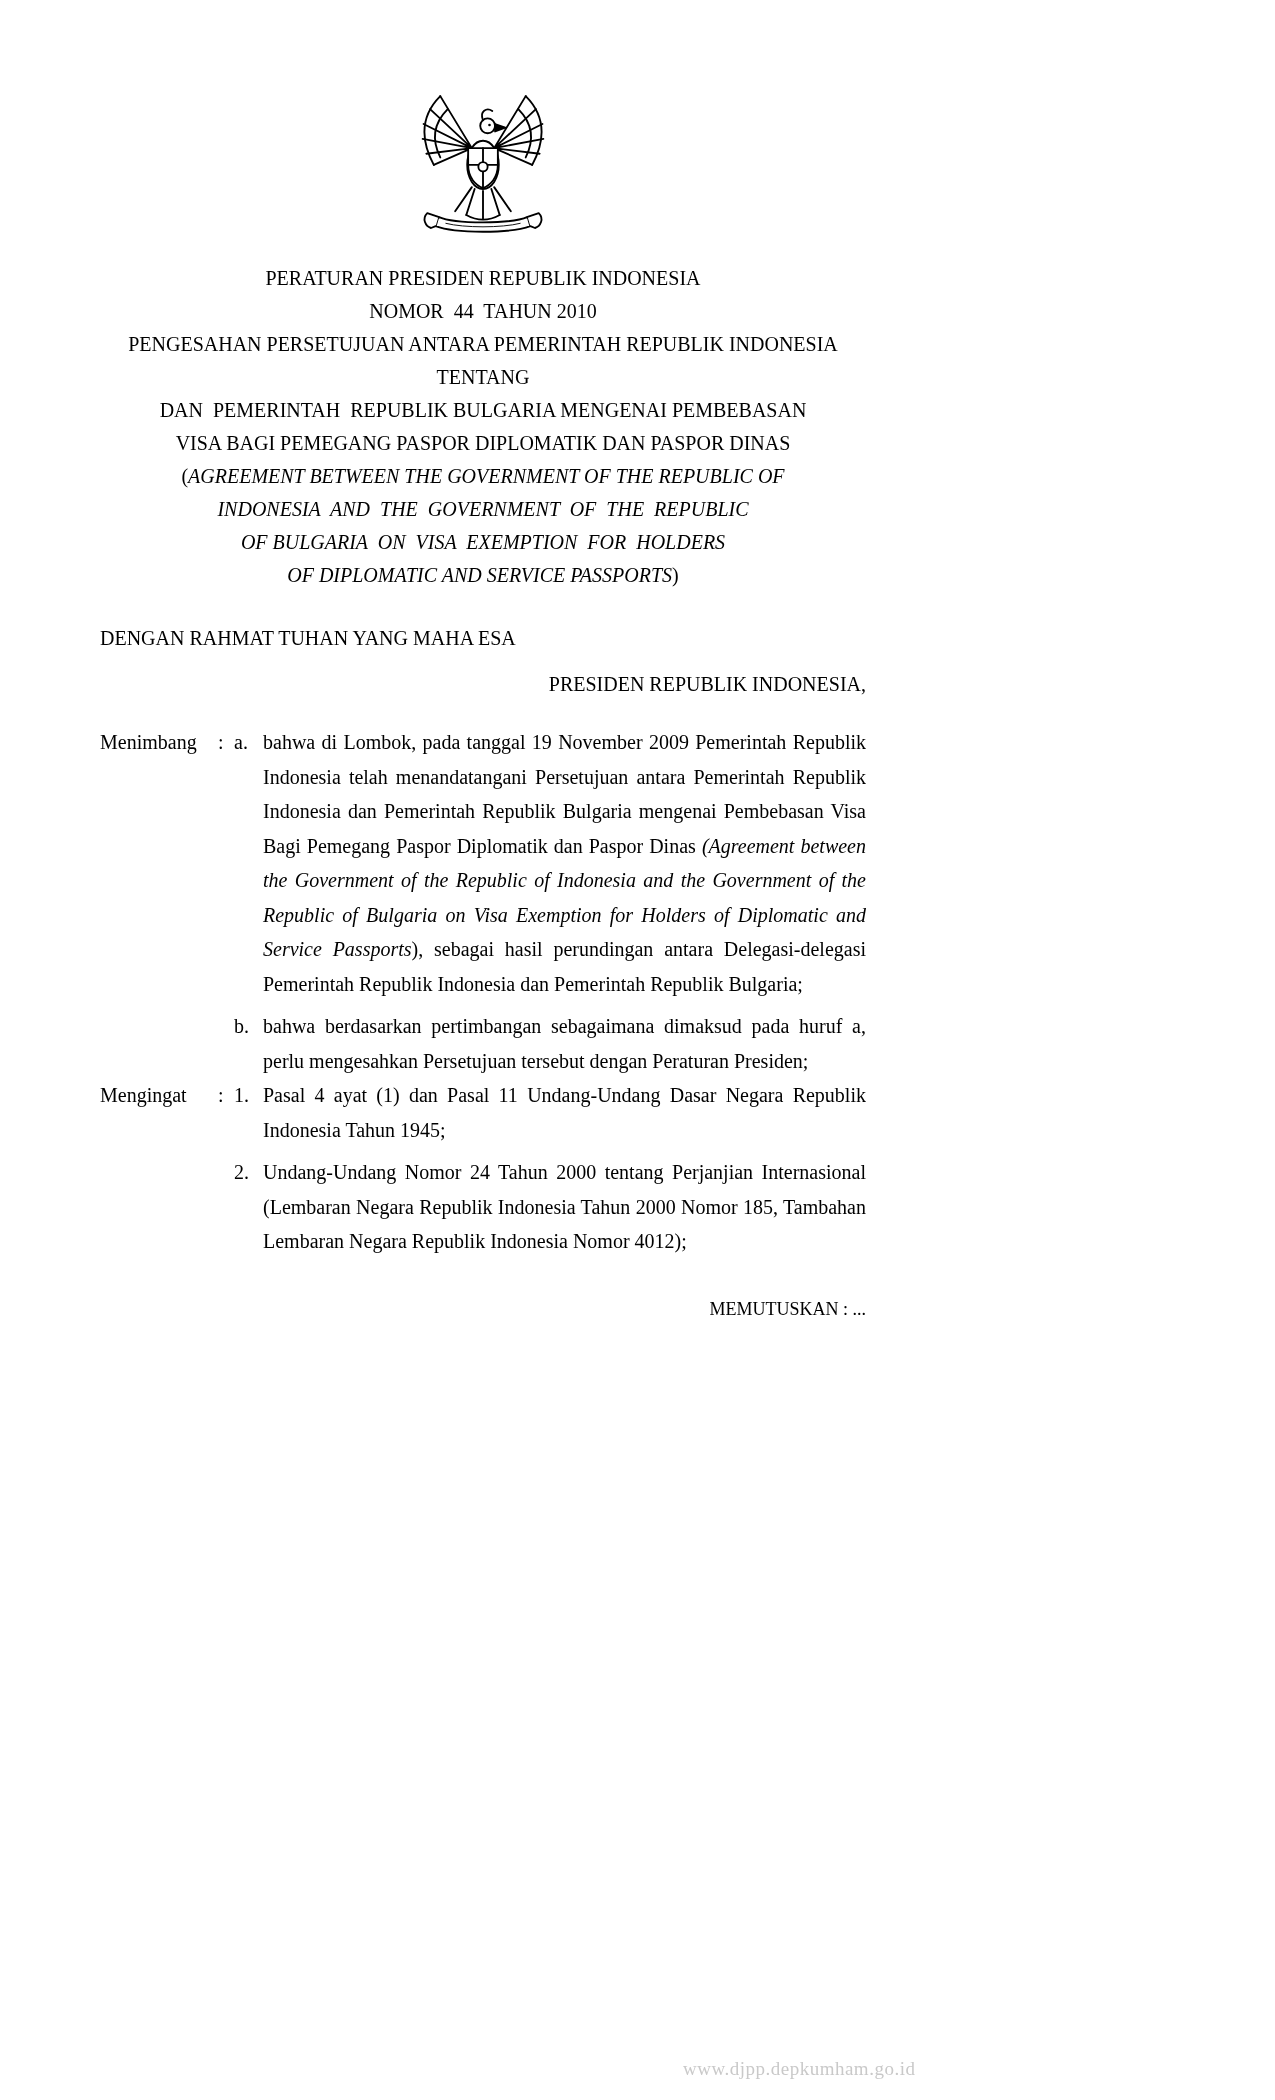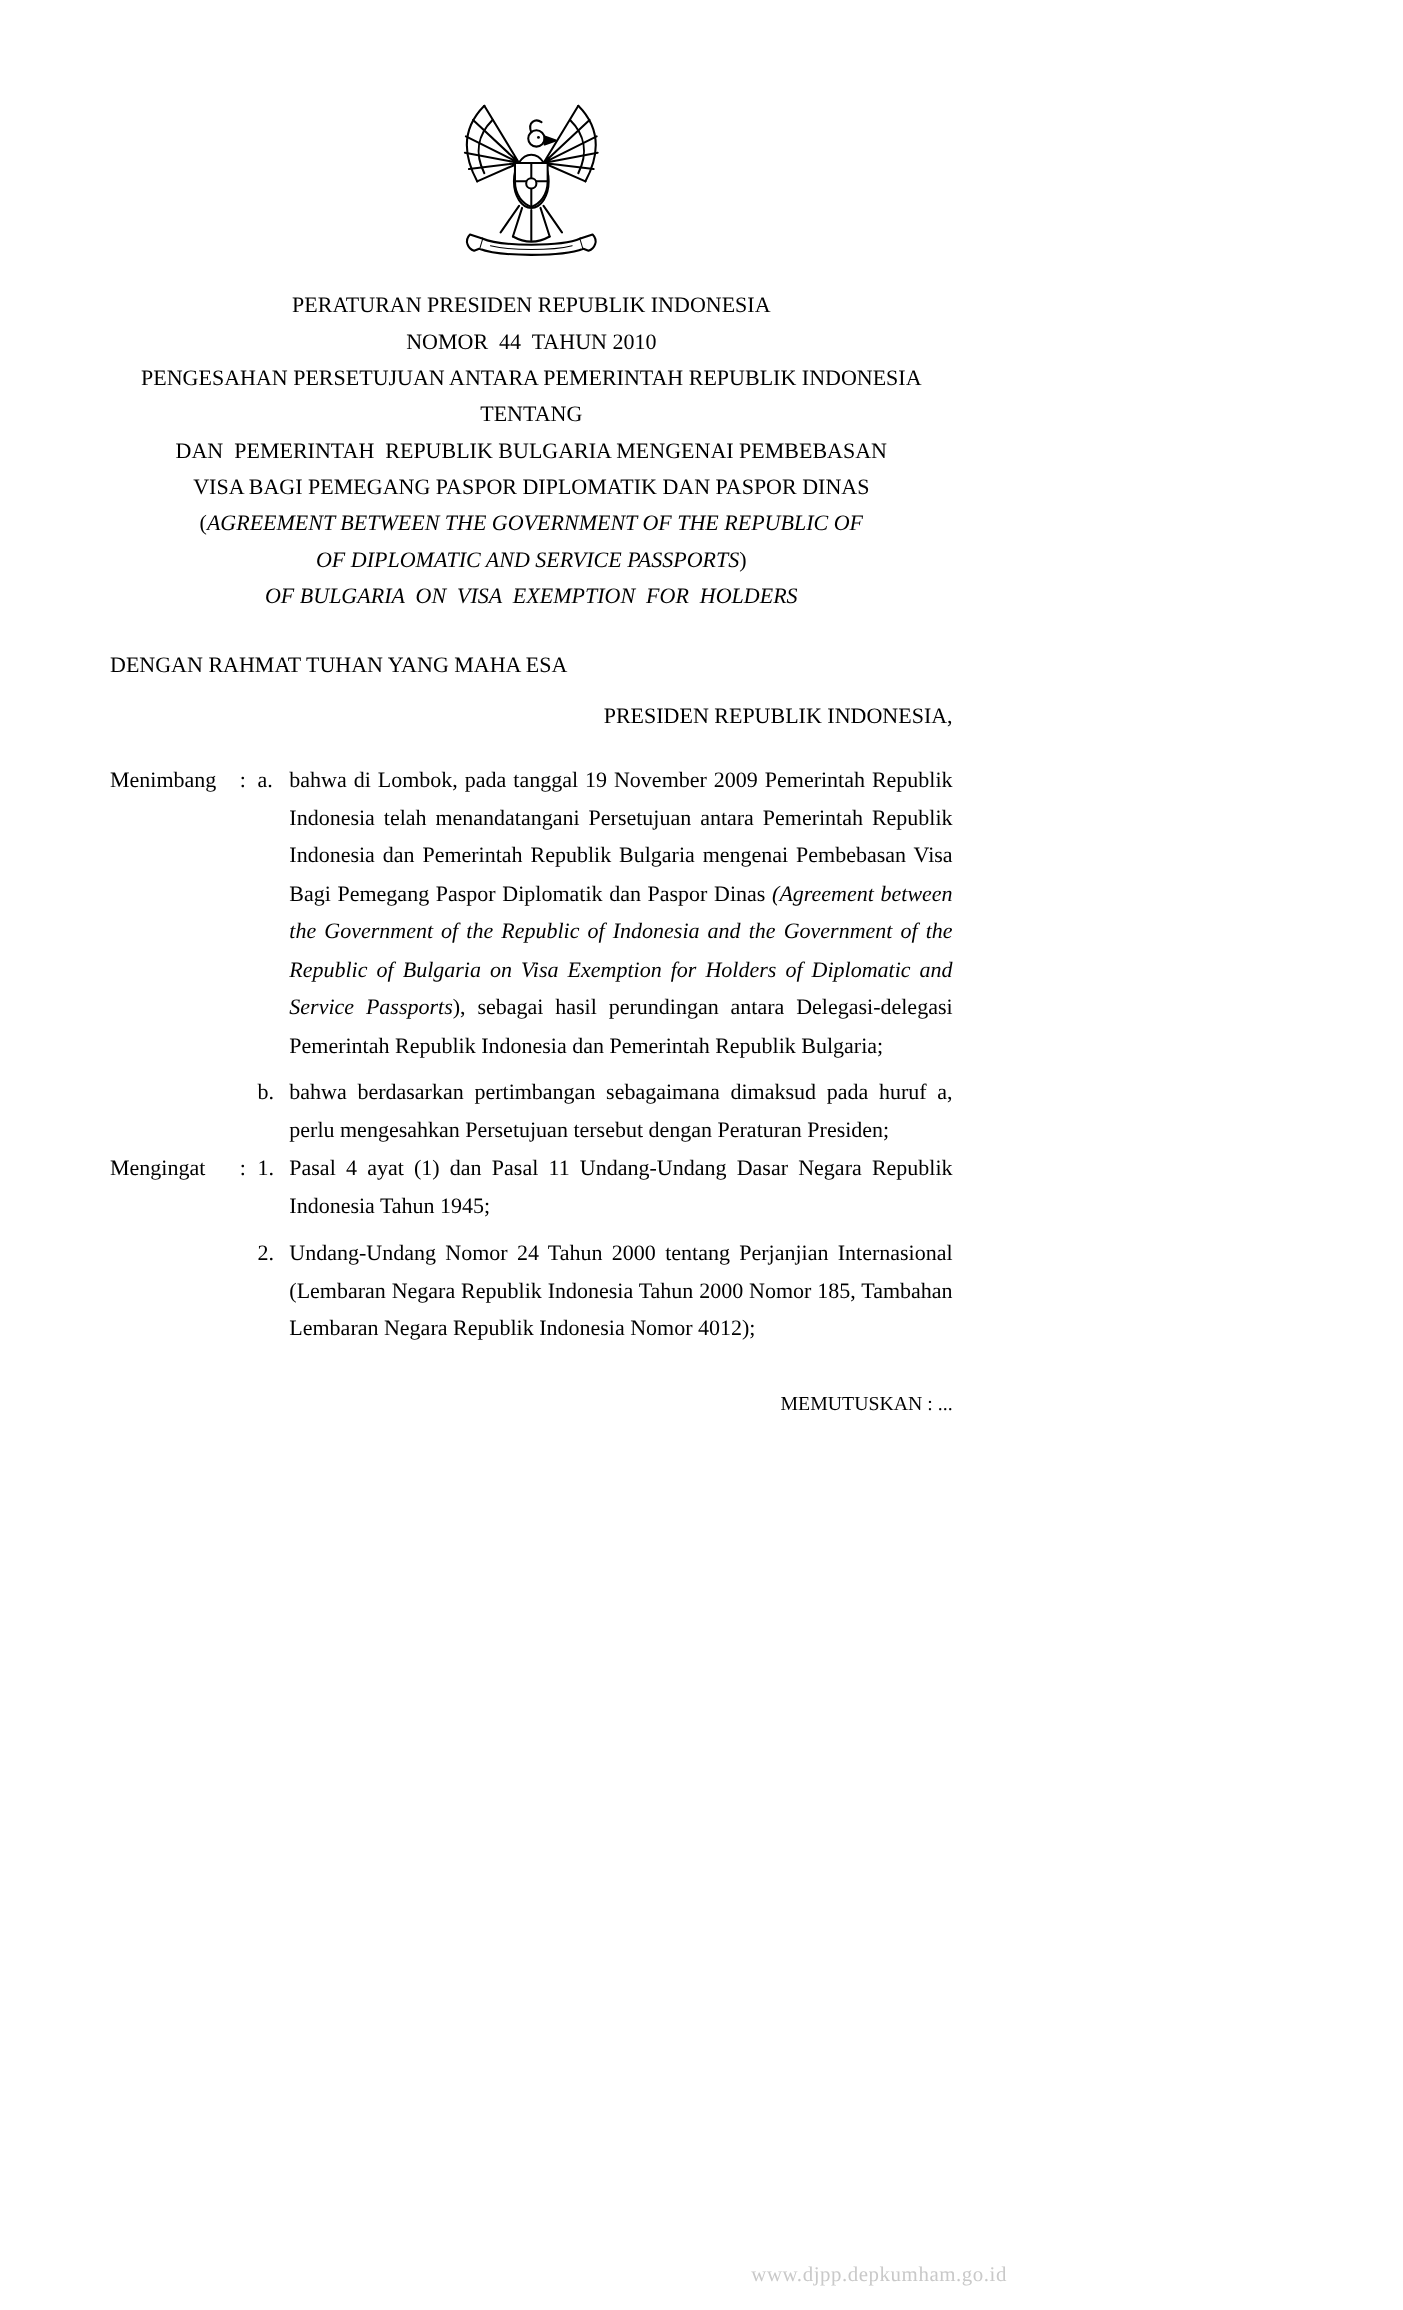--- a/index.html
+++ b/index.html
@@ -117,22 +117,23 @@
     </div>
 
     <div class="title-block">
       <p class="title-line"><span>PERATURAN PRESIDEN REPUBLIK INDONESIA</span></p>
       <p class="title-line"><span>NOMOR  44  TAHUN 2010</span></p>
       <p class="title-line"><span>PENGESAHAN PERSETUJUAN ANTARA PEMERINTAH REPUBLIK INDONESIA</span></p>
       <p class="title-line"><span>TENTANG</span></p>
       <p class="title-line"><span>DAN  PEMERINTAH  REPUBLIK BULGARIA MENGENAI PEMBEBASAN</span></p>
       <p class="title-line"><span>VISA BAGI PEMEGANG PASPOR DIPLOMATIK DAN PASPOR DINAS</span></p>
       <p class="title-line"><span>(</span><span class="it">AGREEMENT BETWEEN THE GOVERNMENT OF THE REPUBLIC OF</span></p>
+      <p class="title-line"><span class="it">INDONESIA  AND  THE  GOVERNMENT  OF  THE  REPUBLIC</span></p>
+      <p class="title-line"><span class="it">OF BULGARIA  ON  VISA  EXEMPTION  FOR  HOLDERS</span></p>
       <p class="title-line"><span class="it">OF DIPLOMATIC AND SERVICE PASSPORTS</span><span>)</span></p>
-      <p class="title-line"><span class="it">OF BULGARIA  ON  VISA  EXEMPTION  FOR  HOLDERS</span></p>
     </div>
 
     <p class="invocation">DENGAN RAHMAT TUHAN YANG MAHA ESA</p>
     <p class="authority">PRESIDEN REPUBLIK INDONESIA,</p>
 
     <div class="body-block">
 
       <div class="section">
         <div class="sec-label">Menimbang</div>
         <div class="sec-colon">:</div>

